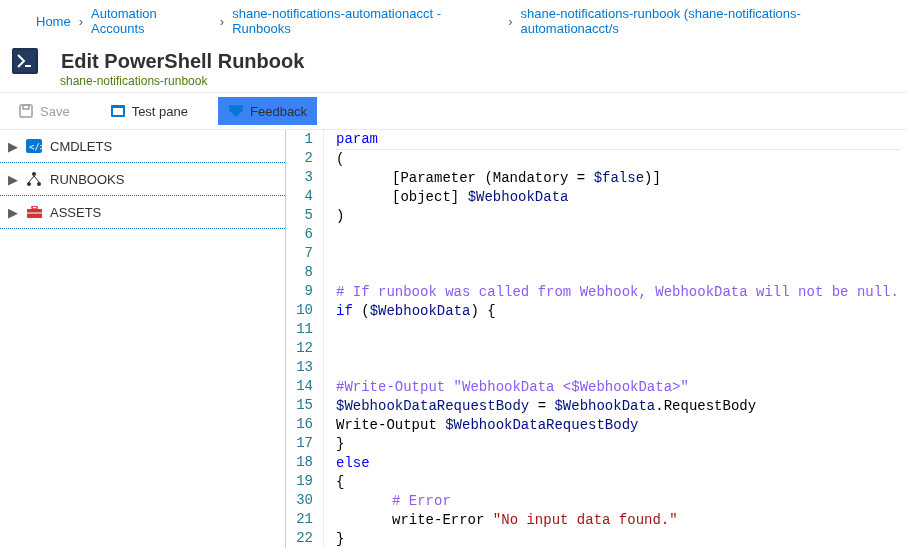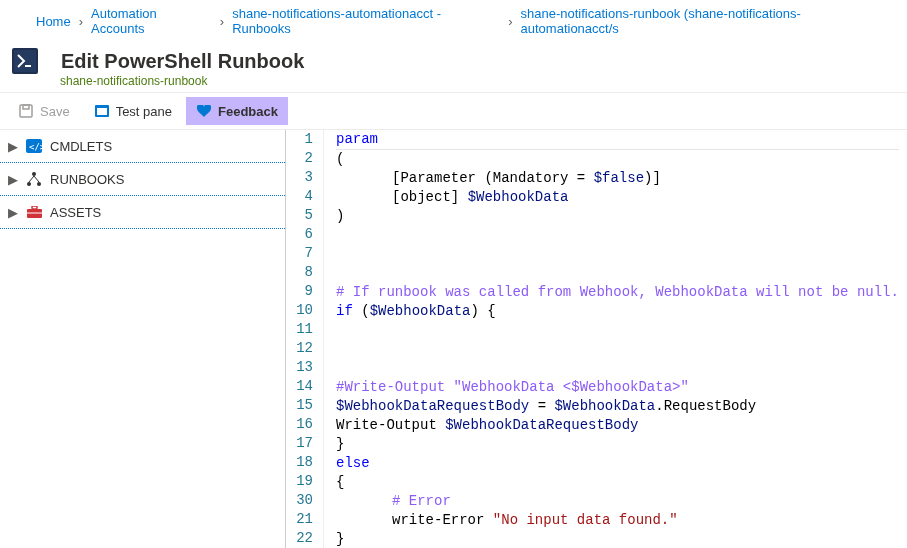--- a/index.html
+++ b/index.html
@@ -11,25 +11,25 @@
   .breadcrumb a { color: #0078d4; }
   .breadcrumb .sep { color: #605e5c; padding: 0 4px; }
 
   
   .title-row { display: flex; align-items: center; padding: 6px 12px 2px 12px; gap: 23px; }
   .title-row .psicon { width: 26px; height: 26px; background:#243a5e; border:2px solid #1e2f4f; border-radius:2px; display:flex; align-items:center; justify-content:center; }
   .title-row h1 { font-size: 20px; font-weight: 600; }
   .subtitle { padding-left: 60px; font-size: 12px; color: #4d7c0f; margin-top:-2px; margin-bottom:4px;}
 
   
-  .toolbar { display: flex; align-items: center; border-top: 1px solid #edebe9; border-bottom: 1px solid #edebe9; padding: 4px 8px; gap: 4px; }
+  .toolbar { display: flex; align-items: center; border-top: 1px solid #edebe9; border-bottom: 1px solid #edebe9; padding: 4px 8px; gap: 20px; }
   .tbtn { display: flex; align-items: center; gap: 6px; padding: 6px 10px; cursor: pointer; color: #323130; }
   .tbtn.disabled { color: #a19f9d; cursor: default; }
   .tbtn .ic { display:inline-flex; width:16px; height:16px; align-items:center; justify-content:center; }
-  .tbtn.feedback { background: #c4b5fd; font-weight: bold; }
+  .tbtn.feedback { background: #3b82f6; }
   .highlight-box { border: 3px solid #e60000; padding: 2px 4px; }
 
   
   .main { display: flex; height: 440px; }
   .sidebar { width: 286px; border-right: 1px solid #ccc; overflow:hidden;}
   .tree-item { display: flex; align-items: center; gap: 8px; padding: 8px 8px; border-bottom: 1px dotted #0078d4; cursor: pointer; }
   .tree-item .caret { width:10px; color:#605e5c;}
   .tree-item .t-ic { width:16px; height:16px; display:inline-flex; align-items:center; justify-content:center;}
   .tree-item .label { font-size: 13px; }
 

